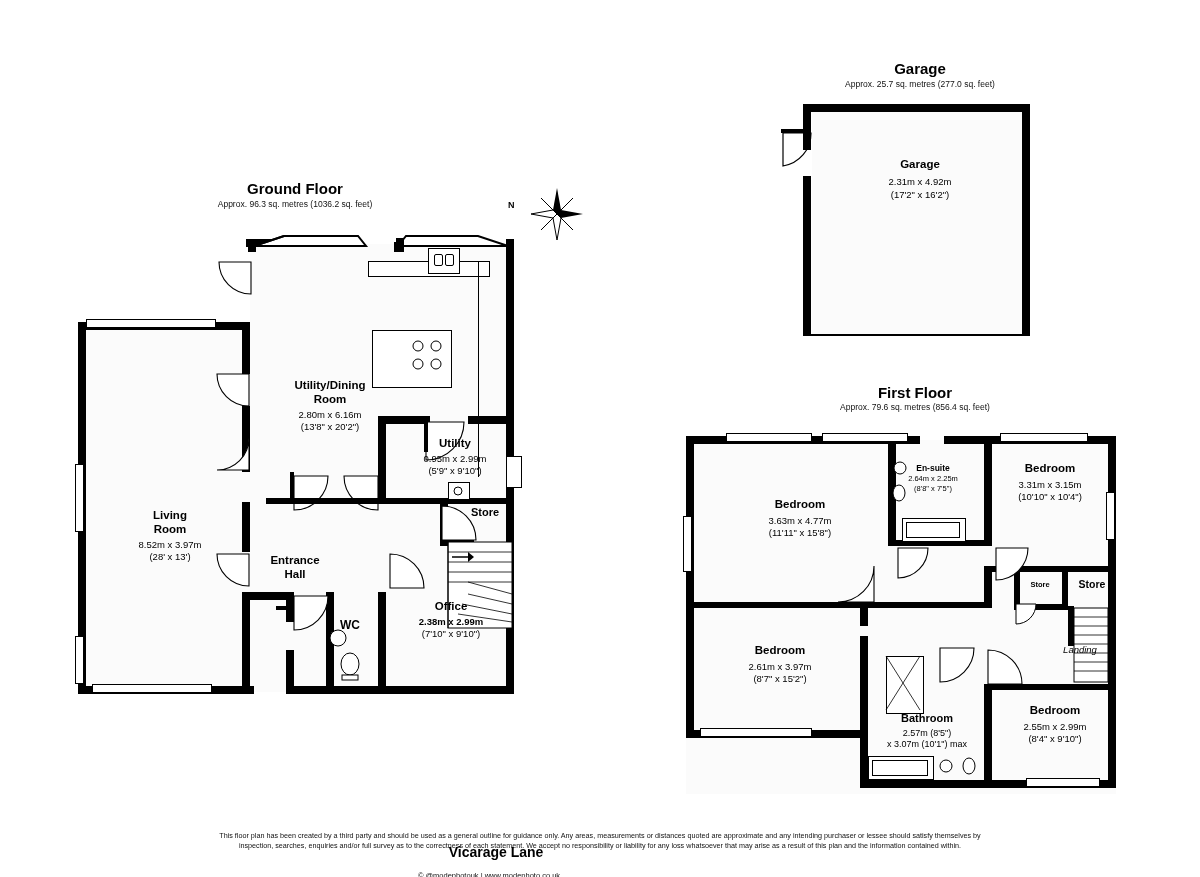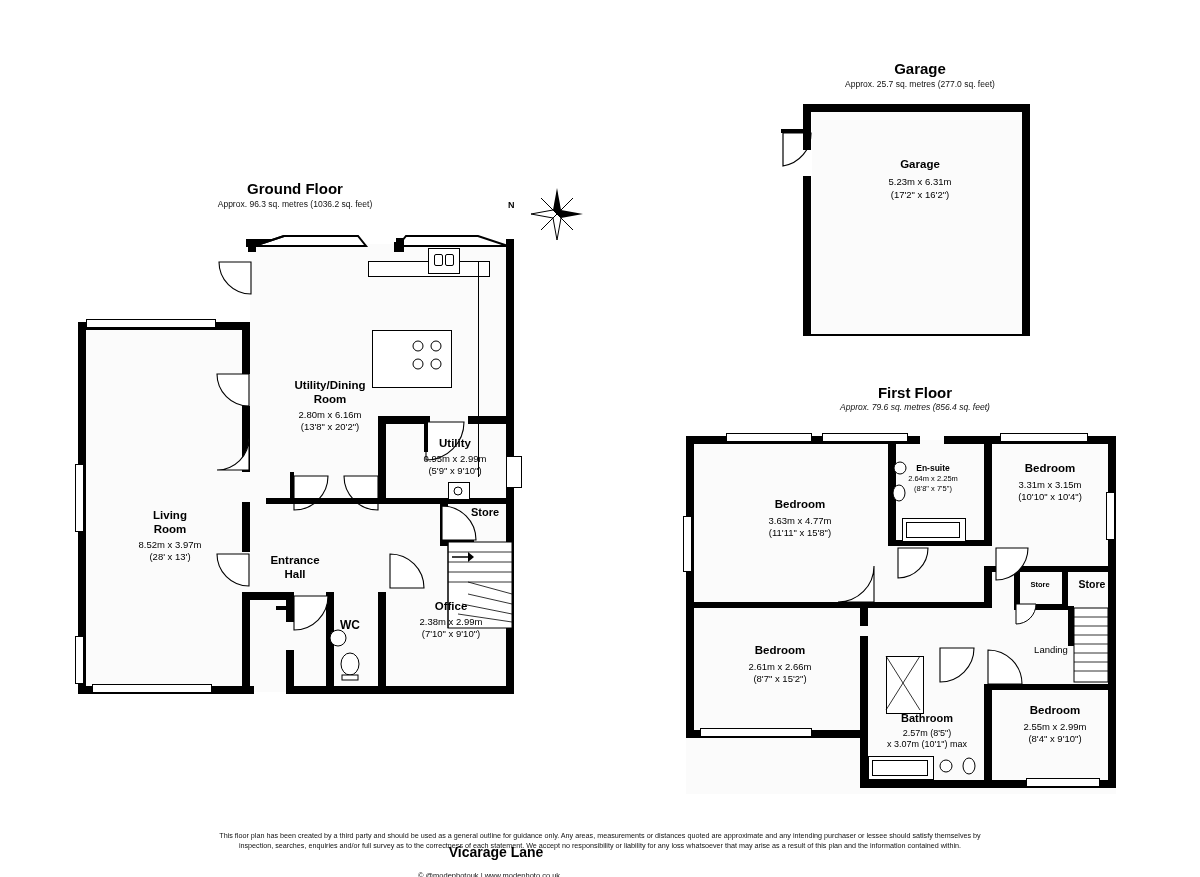--- a/index.html
+++ b/index.html
@@ -44,21 +44,21 @@
   <div class="w" style="left:803px; top:140px; width:8px; height:160px;"></div>
   <div class="w" style="left:1022px; top:68px; width:8px; height:232px;"></div>
   <div class="thin" style="left:811px; top:298px; width:212px; height:2px;"></div>
 
   <svg width="60" height="60" style="left:780px; top:90px;">
     <path class="nofill" d="M3 7 L3 40 A33 33 0 0 0 31 7 Z" fill="#fff" stroke="#000" stroke-width="1.2"></path>
   </svg>
   <div class="w" style="left:781px; top:93px; width:26px; height:4px;"></div>
 
   <div class="abs rmname" style="left:855px; top:122px; width:130px;">Garage</div>
-  <div class="abs rmdim" style="left:855px; top:140px; width:130px;">5.23m x 6.31m</div>
+  <div class="abs rmdim" style="left:855px; top:140px; width:130px;">2.31m x 4.92m</div>
   <div class="abs rmdim" style="left:855px; top:153px; width:130px;">(17'2" x 16'2")</div>
 
   <div class="abs ttl" style="left:175px; top:144px; width:240px;">Ground Floor</div>
   <div class="abs sub" style="left:165px; top:163px; width:260px;">Approx. 96.3 sq. metres (1036.2 sq. feet)</div>
 
   <svg width="80" height="56" style="left:513px; top:150px;">
     <polygon points="44,2 48,24 44,28 40,24" fill="#000"></polygon>
     <polygon points="44,54 48,32 44,28 40,32" fill="#fff" stroke="#000" stroke-width="1"></polygon>
     <polygon points="18,28 40,24 44,28 40,32" fill="#fff" stroke="#000" stroke-width="1"></polygon>
     <polygon points="70,28 48,24 44,28 48,32" fill="#000"></polygon>
@@ -208,25 +208,25 @@
   <div class="abs rmdim" style="left:395px; top:429px; width:120px;">(5'9" x 9'10")</div>
 
   <div class="abs rmsmall" style="left:455px; top:470px; width:60px; font-size:11px;">Store</div>
 
   <div class="abs rmname" style="left:240px; top:518px; width:110px;">Entrance</div>
   <div class="abs rmname" style="left:240px; top:532px; width:110px;">Hall</div>
 
   <div class="abs rmname" style="left:320px; top:583px; width:60px; font-size:12px;">WC</div>
 
   <div class="abs rmname" style="left:396px; top:564px; width:110px;">Office</div>
-  <div class="abs rmdim" style="left:391px; top:580px; width:120px;">2.38m x 2.99m</div>
+  <div class="abs rmdim" style="left:391px; top:580px; width:120px;font-weight:bold;">2.38m x 2.99m</div>
   <div class="abs rmdim" style="left:391px; top:592px; width:120px;">(7'10" x 9'10")</div>
 
   <div class="abs ttl" style="left:795px; top:348px; width:240px;">First Floor</div>
-  <div class="abs sub" style="left:785px; top:366px; width:260px;font-style:italic;">Approx. 79.6 sq. metres (856.4 sq. feet)</div>
+  <div class="abs sub" style="left:785px; top:366px; width:260px;">Approx. 79.6 sq. metres (856.4 sq. feet)</div>
 
   <div class="fill" style="left:692px; top:404px; width:424px; height:170px;"></div>
   <div class="fill" style="left:686px; top:574px; width:430px; height:184px;"></div>
 
   <div class="w" style="left:686px; top:400px; width:234px; height:8px;"></div>
   <div class="w" style="left:944px; top:400px; width:172px; height:8px;"></div>
   <div class="w" style="left:686px; top:400px; width:8px; height:170px;"></div>
   <div class="w" style="left:686px; top:566px; width:8px; height:136px;"></div>
   <div class="w" style="left:686px; top:694px; width:180px; height:8px;"></div>
   <div class="w" style="left:1108px; top:400px; width:8px; height:352px;"></div>
@@ -318,31 +318,31 @@
 
   <div class="abs rmname" style="left:990px; top:426px; width:120px;">Bedroom</div>
   <div class="abs rmdim" style="left:985px; top:443px; width:130px;">3.31m x 3.15m</div>
   <div class="abs rmdim" style="left:985px; top:455px; width:130px;">(10'10" x 10'4")</div>
 
   <div class="abs rmsmall" style="left:898px; top:427px; width:70px; font-size:8.5px;">En-suite</div>
   <div class="abs rmsmalldim" style="left:896px; top:438px; width:74px;">2.64m x 2.25m</div>
   <div class="abs rmsmalldim" style="left:896px; top:448px; width:74px;">(8'8" x 7'5")</div>
 
   <div class="abs rmname" style="left:715px; top:608px; width:130px;">Bedroom</div>
-  <div class="abs rmdim" style="left:710px; top:625px; width:140px;">2.61m x 2.66m</div>
+  <div class="abs rmdim" style="left:710px; top:625px; width:140px;">2.61m x 3.97m</div>
   <div class="abs rmdim" style="left:710px; top:637px; width:140px;">(8'7" x 15'2")</div>
 
   <div class="abs rmname" style="left:995px; top:668px; width:120px;">Bedroom</div>
   <div class="abs rmdim" style="left:990px; top:685px; width:130px;">2.55m x 2.99m</div>
   <div class="abs rmdim" style="left:990px; top:697px; width:130px;">(8'4" x 9'10")</div>
 
   <div class="abs rmname" style="left:872px; top:676px; width:110px; font-size:11px;">Bathroom</div>
   <div class="abs rmdim" style="left:870px; top:692px; width:114px; font-size:9px;">2.57m (8'5")</div>
   <div class="abs rmdim" style="left:864px; top:703px; width:126px; font-size:9px;">x 3.07m (10'1") max</div>
 
   <div class="abs rmsmall" style="left:1018px; top:544px; width:44px; font-size:7.5px;">Store</div>
   <div class="abs rmsmall" style="left:1068px; top:542px; width:48px; font-size:10.5px;">Store</div>
-  <div class="abs rmsmall" style="left:1016px; top:608px; width:70px; font-size:9.5px; font-weight:normal;">Landing</div>
+  <div class="abs rmsmall" style="left:1045px; top:608px; width:70px; font-size:9.5px; font-weight:normal;font-style:italic;">Landing</div>
 
   <div class="abs disc" style="left:210px; top:795px; width:780px;">This floor plan has been created by a third party and should be used as a general outline for guidance only. Any areas, measurements or distances quoted are approximate and any intending purchaser or lessee should satisfy themselves by inspection, searches, enquiries and/or full survey as to the correctness of each statement. We accept no responsibility or liability for any loss whatsoever that may arise as a result of this plan and the information contained within.</div>
   <div class="abs credit" style="left:0; top:834px; width:978px;">© @modephotouk | www.modephoto.co.uk</div>
   <div class="abs addr" style="left:0; top:808px; width:972px;padding-left:10px;">Vicarage Lane</div>
 </div>
 
 </body></html>

